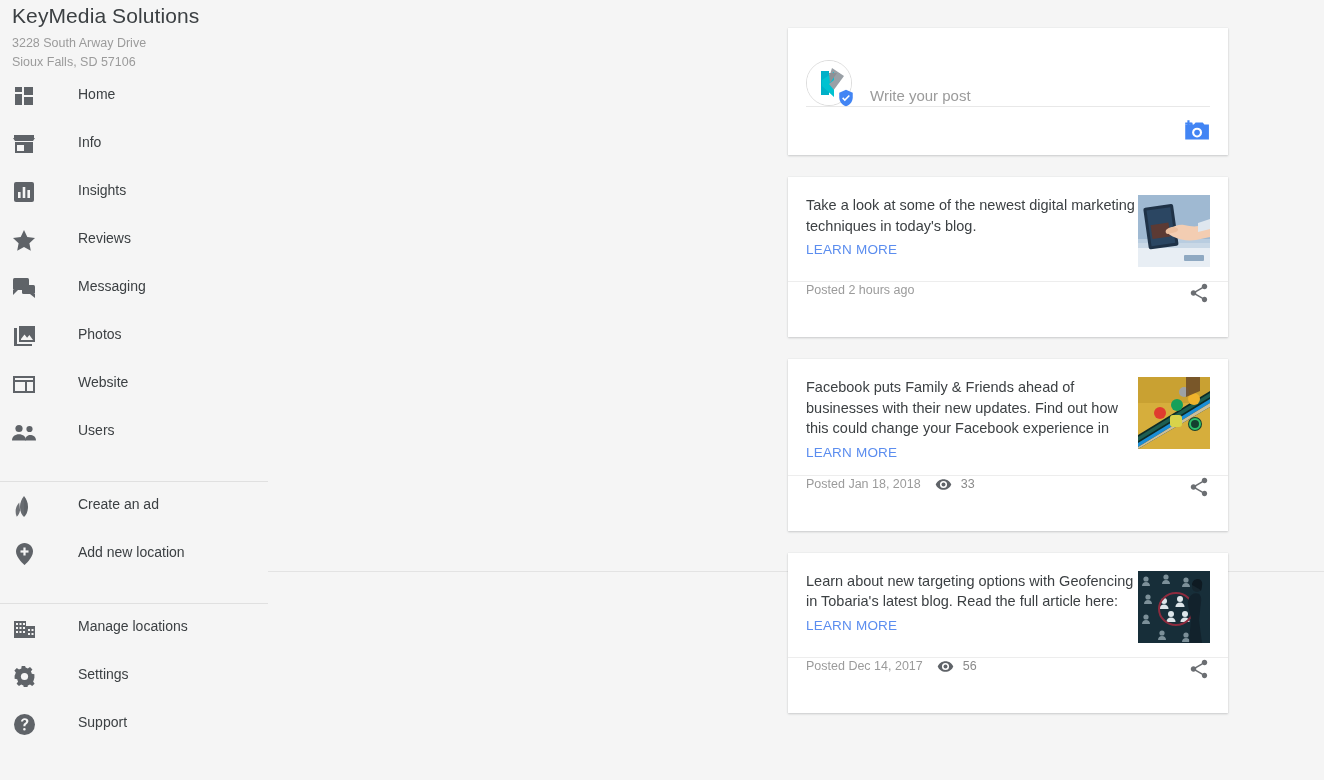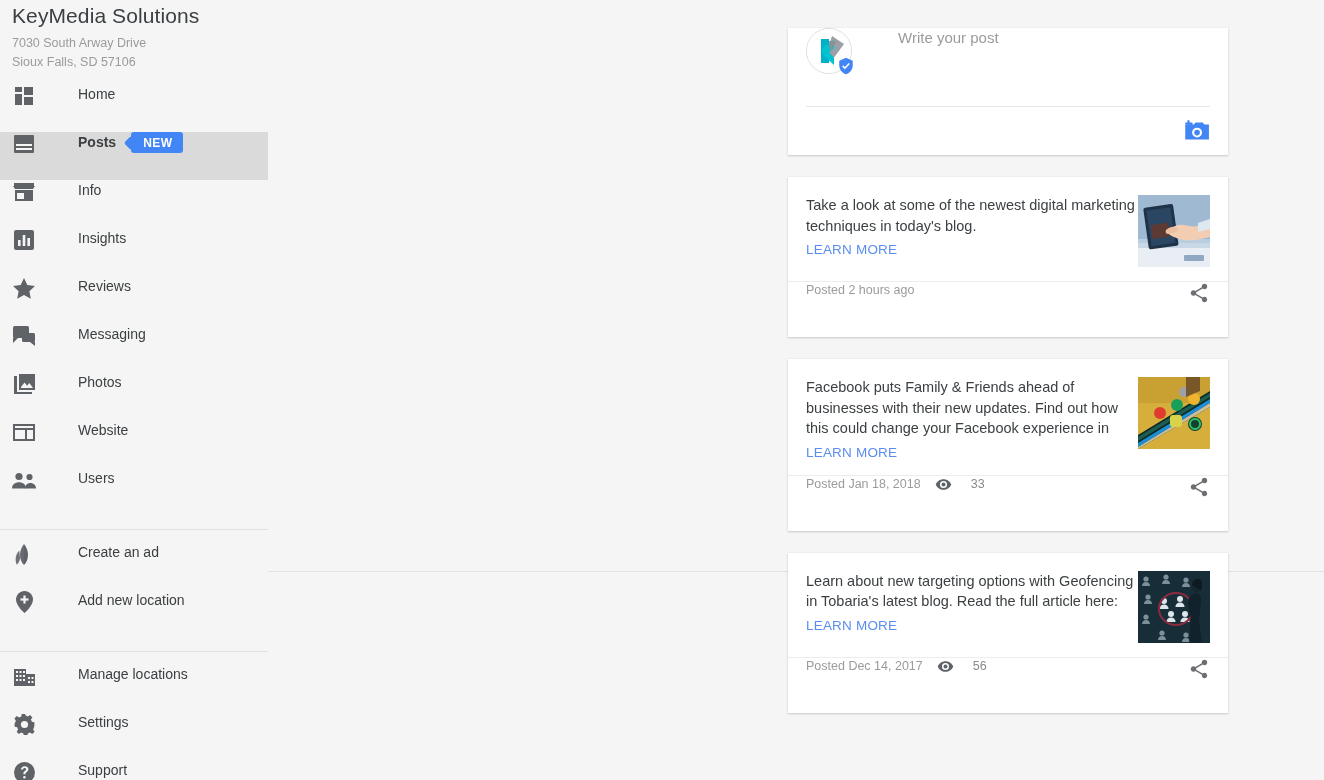--- a/index.html
+++ b/index.html
@@ -136,24 +136,23 @@
   .card {
     background: #fff;
     box-shadow: 0 1px 2px rgba(60,64,67,.22), 0 0 1px rgba(60,64,67,.12);
     margin-bottom: 22px;
   }
 
   
   .composer { margin-top: 28px; padding: 0 18px; }
   .composer-top {
     display: flex;
-    align-items: flex-start;
+    align-items: flex-end;
     height: 79px;
     border-bottom: 1px solid #e8e8e8;
-    gap: 28px;
   }
   .avatar-wrap {
     position: relative;
     width: 46px;
     height: 46px;
     flex: 0 0 46px;
   }
   .avatar {
     width: 46px; height: 46px;
     border-radius: 50%;
@@ -220,71 +219,57 @@
   }
   .posted {
     font-size: 12.5px;
     color: #9b9b9b;
     line-height: 16px;
   }
   .views {
     display: flex;
     align-items: center;
     margin-left: 14px;
-    gap: 10px;
   }
   .views .eye { width: 17px; height: 17px; display: block; }
   .views .cnt {
     margin-left: 9px;
     font-size: 12.5px;
     color: #8a8a8a;
   }
   .spacer { flex: 1 1 auto; }
   .share { width: 22px; height: 22px; cursor: pointer; }
 </style>
 </head>
 <body>
 
 <div class="app">
 
   <nav class="sidebar">
 
     <div class="brand">
       <div class="brand-title">KeyMedia Solutions</div>
       <div class="brand-addr">
-        <div>7030 South Arway Drive</div>
+        <div>3228 South Arway Drive</div>
         <div>Sioux Falls, SD 57106</div>
       </div>
     </div>
 
     <div id="nav-root">
         <div class="nav-group">
           <div class="nav-item">
             <span class="ico">
               <svg width="20" height="20" viewBox="0 0 20 20">
                 <rect x="1" y="1" width="7" height="5"></rect>
                 <rect x="10" y="1" width="9" height="8"></rect>
                 <rect x="1" y="8" width="7" height="11"></rect>
                 <rect x="10" y="11" width="9" height="8"></rect>
               </svg>
             </span>
             <span class="nav-label">Home</span>
-          </div>
-          <div class="nav-item active">
-            <span class="ico">
-              <svg width="20" height="18" viewBox="0 0 20 18">
-                <rect x="0" y="0" width="20" height="18" rx="1"></rect>
-                <rect x="2" y="9" width="16" height="2" fill="#f5f5f5"></rect>
-                <rect x="2" y="13" width="16" height="2" fill="#f5f5f5"></rect>
-              </svg>
-            </span>
-            <span class="nav-label">Posts</span>
-            <span class="badge-new">
-              <span>NEW</span>
-            </span>
           </div>
           <div class="nav-item">
             <span class="ico">
               <svg width="22" height="20" viewBox="0 0 22 20">
                 <path d="M1 1h20v3H1z"></path>
                 <path d="M0 4h22l-2 3H2z"></path>
                 <path d="M2 8h18v11H2z"></path>
                 <rect x="4" y="11" width="7" height="6" fill="#f5f5f5"></rect>
               </svg>
             </span>

